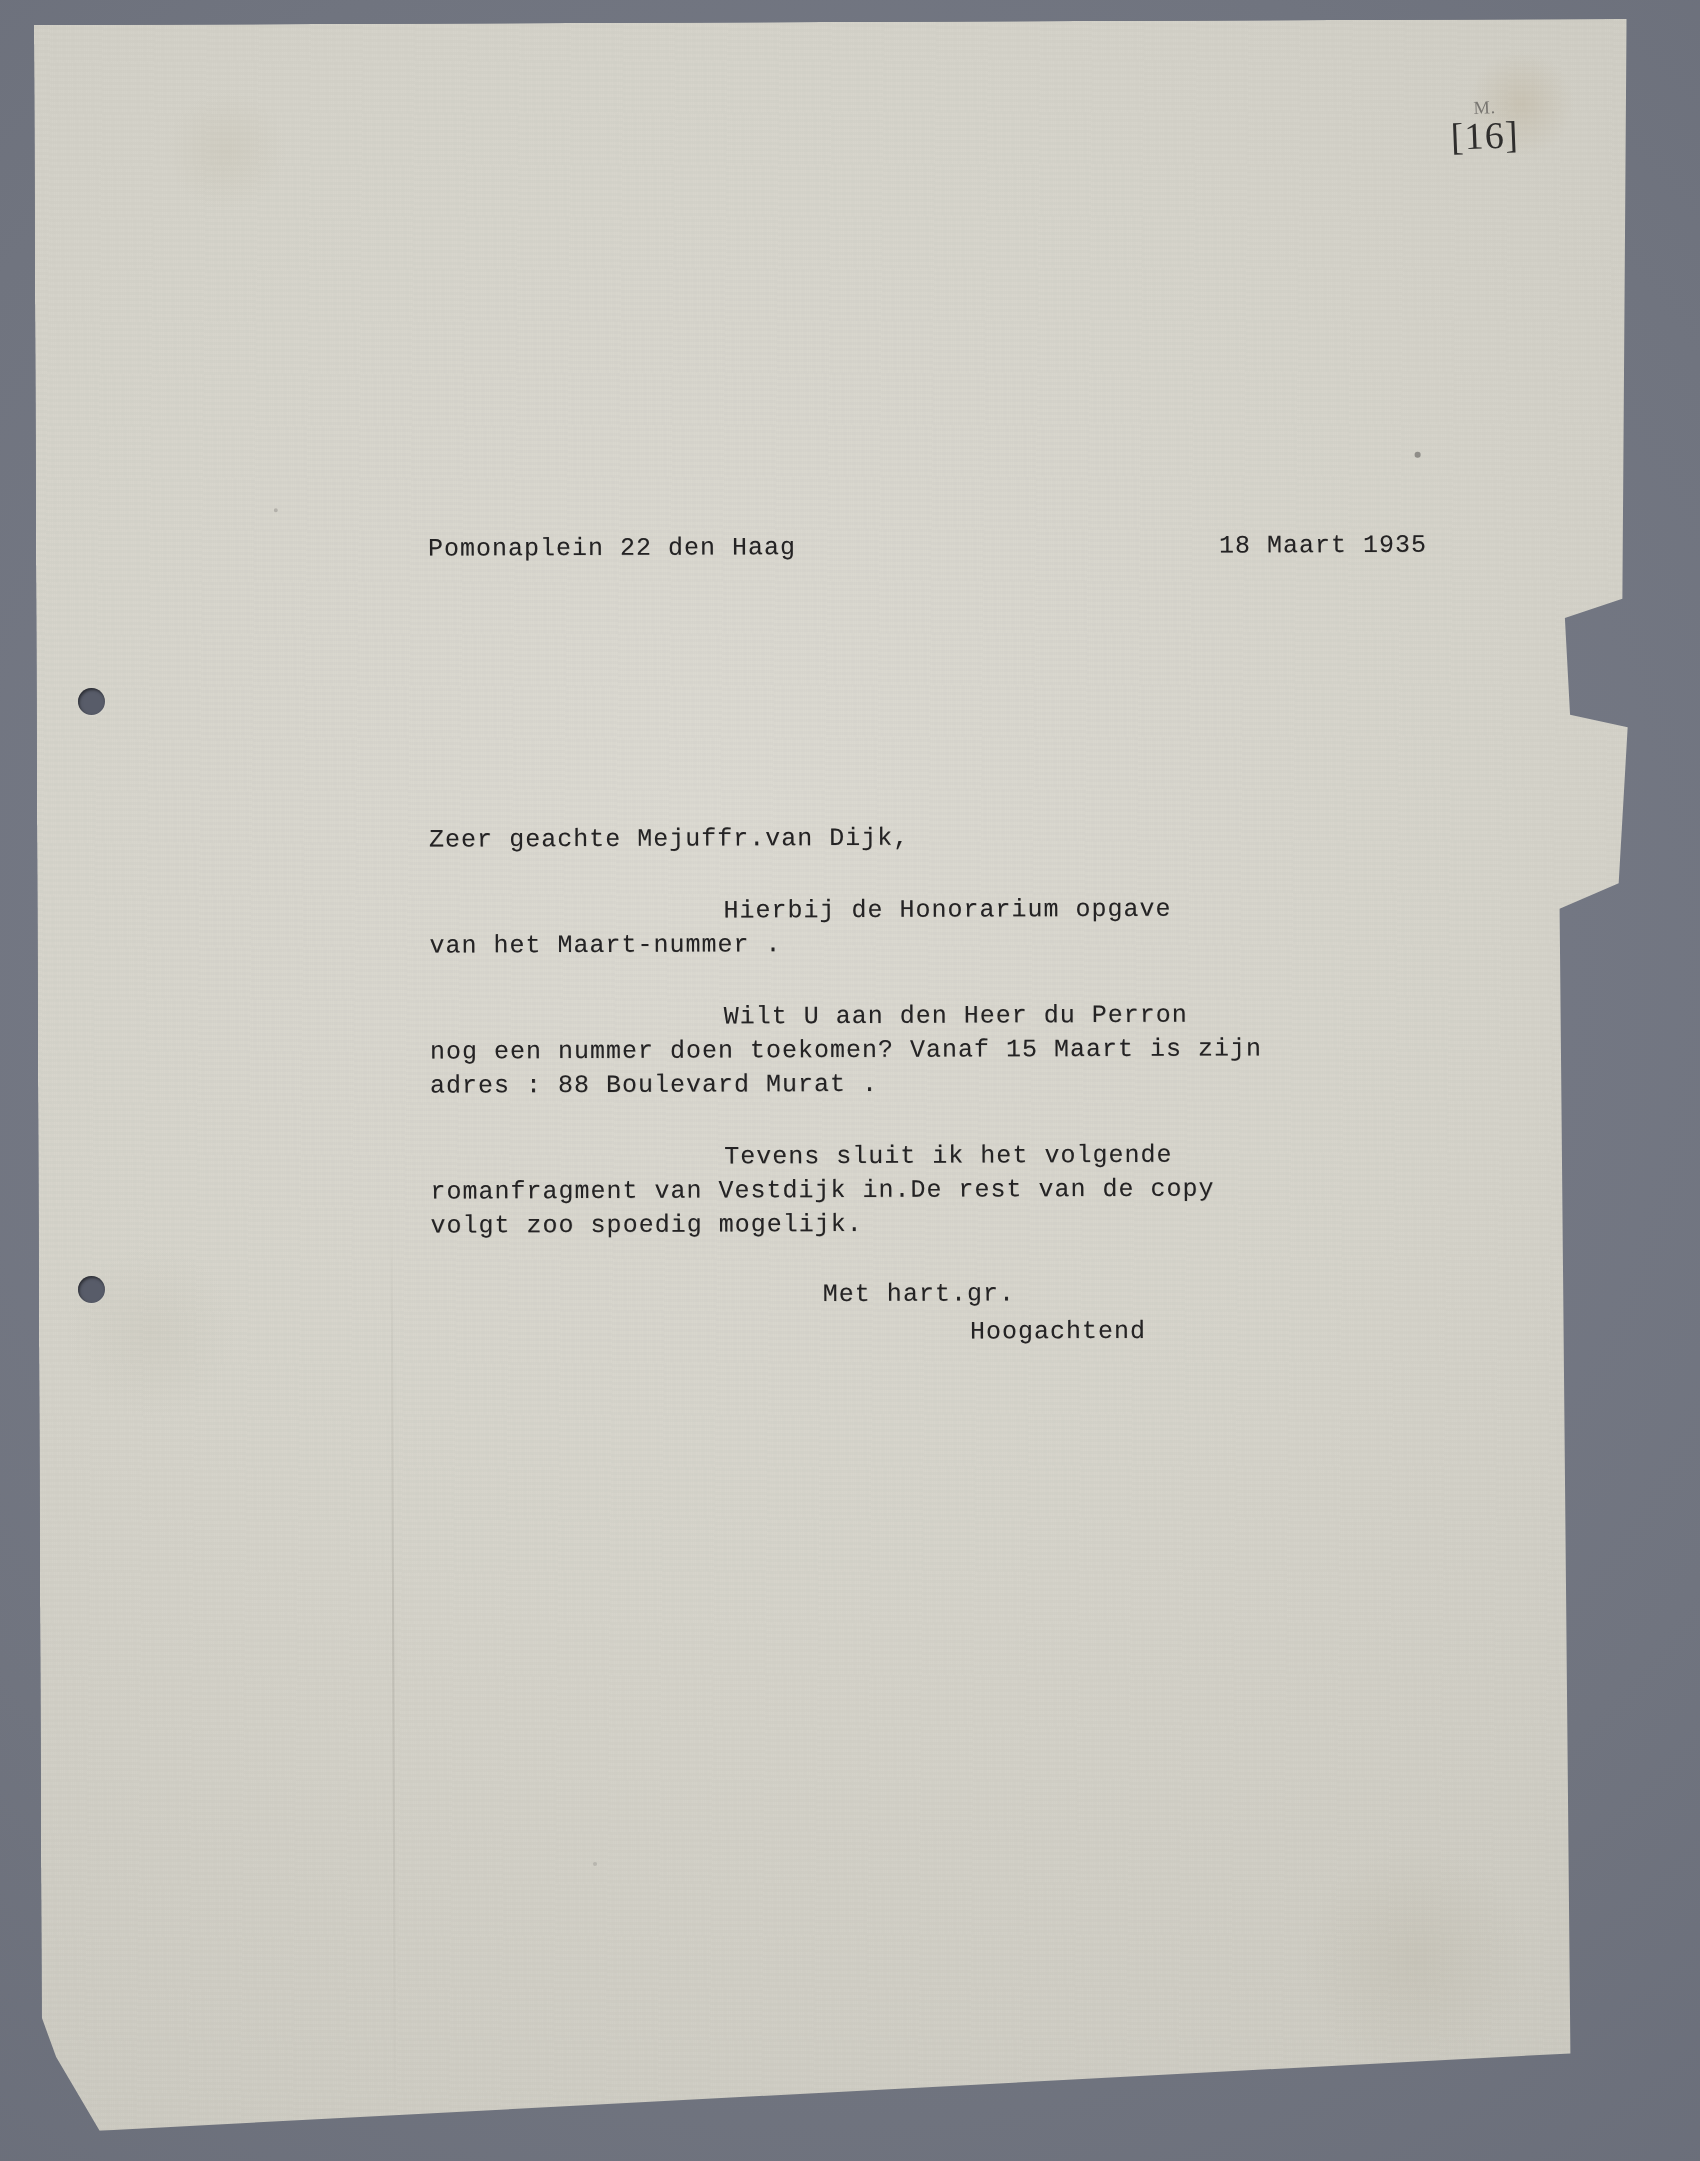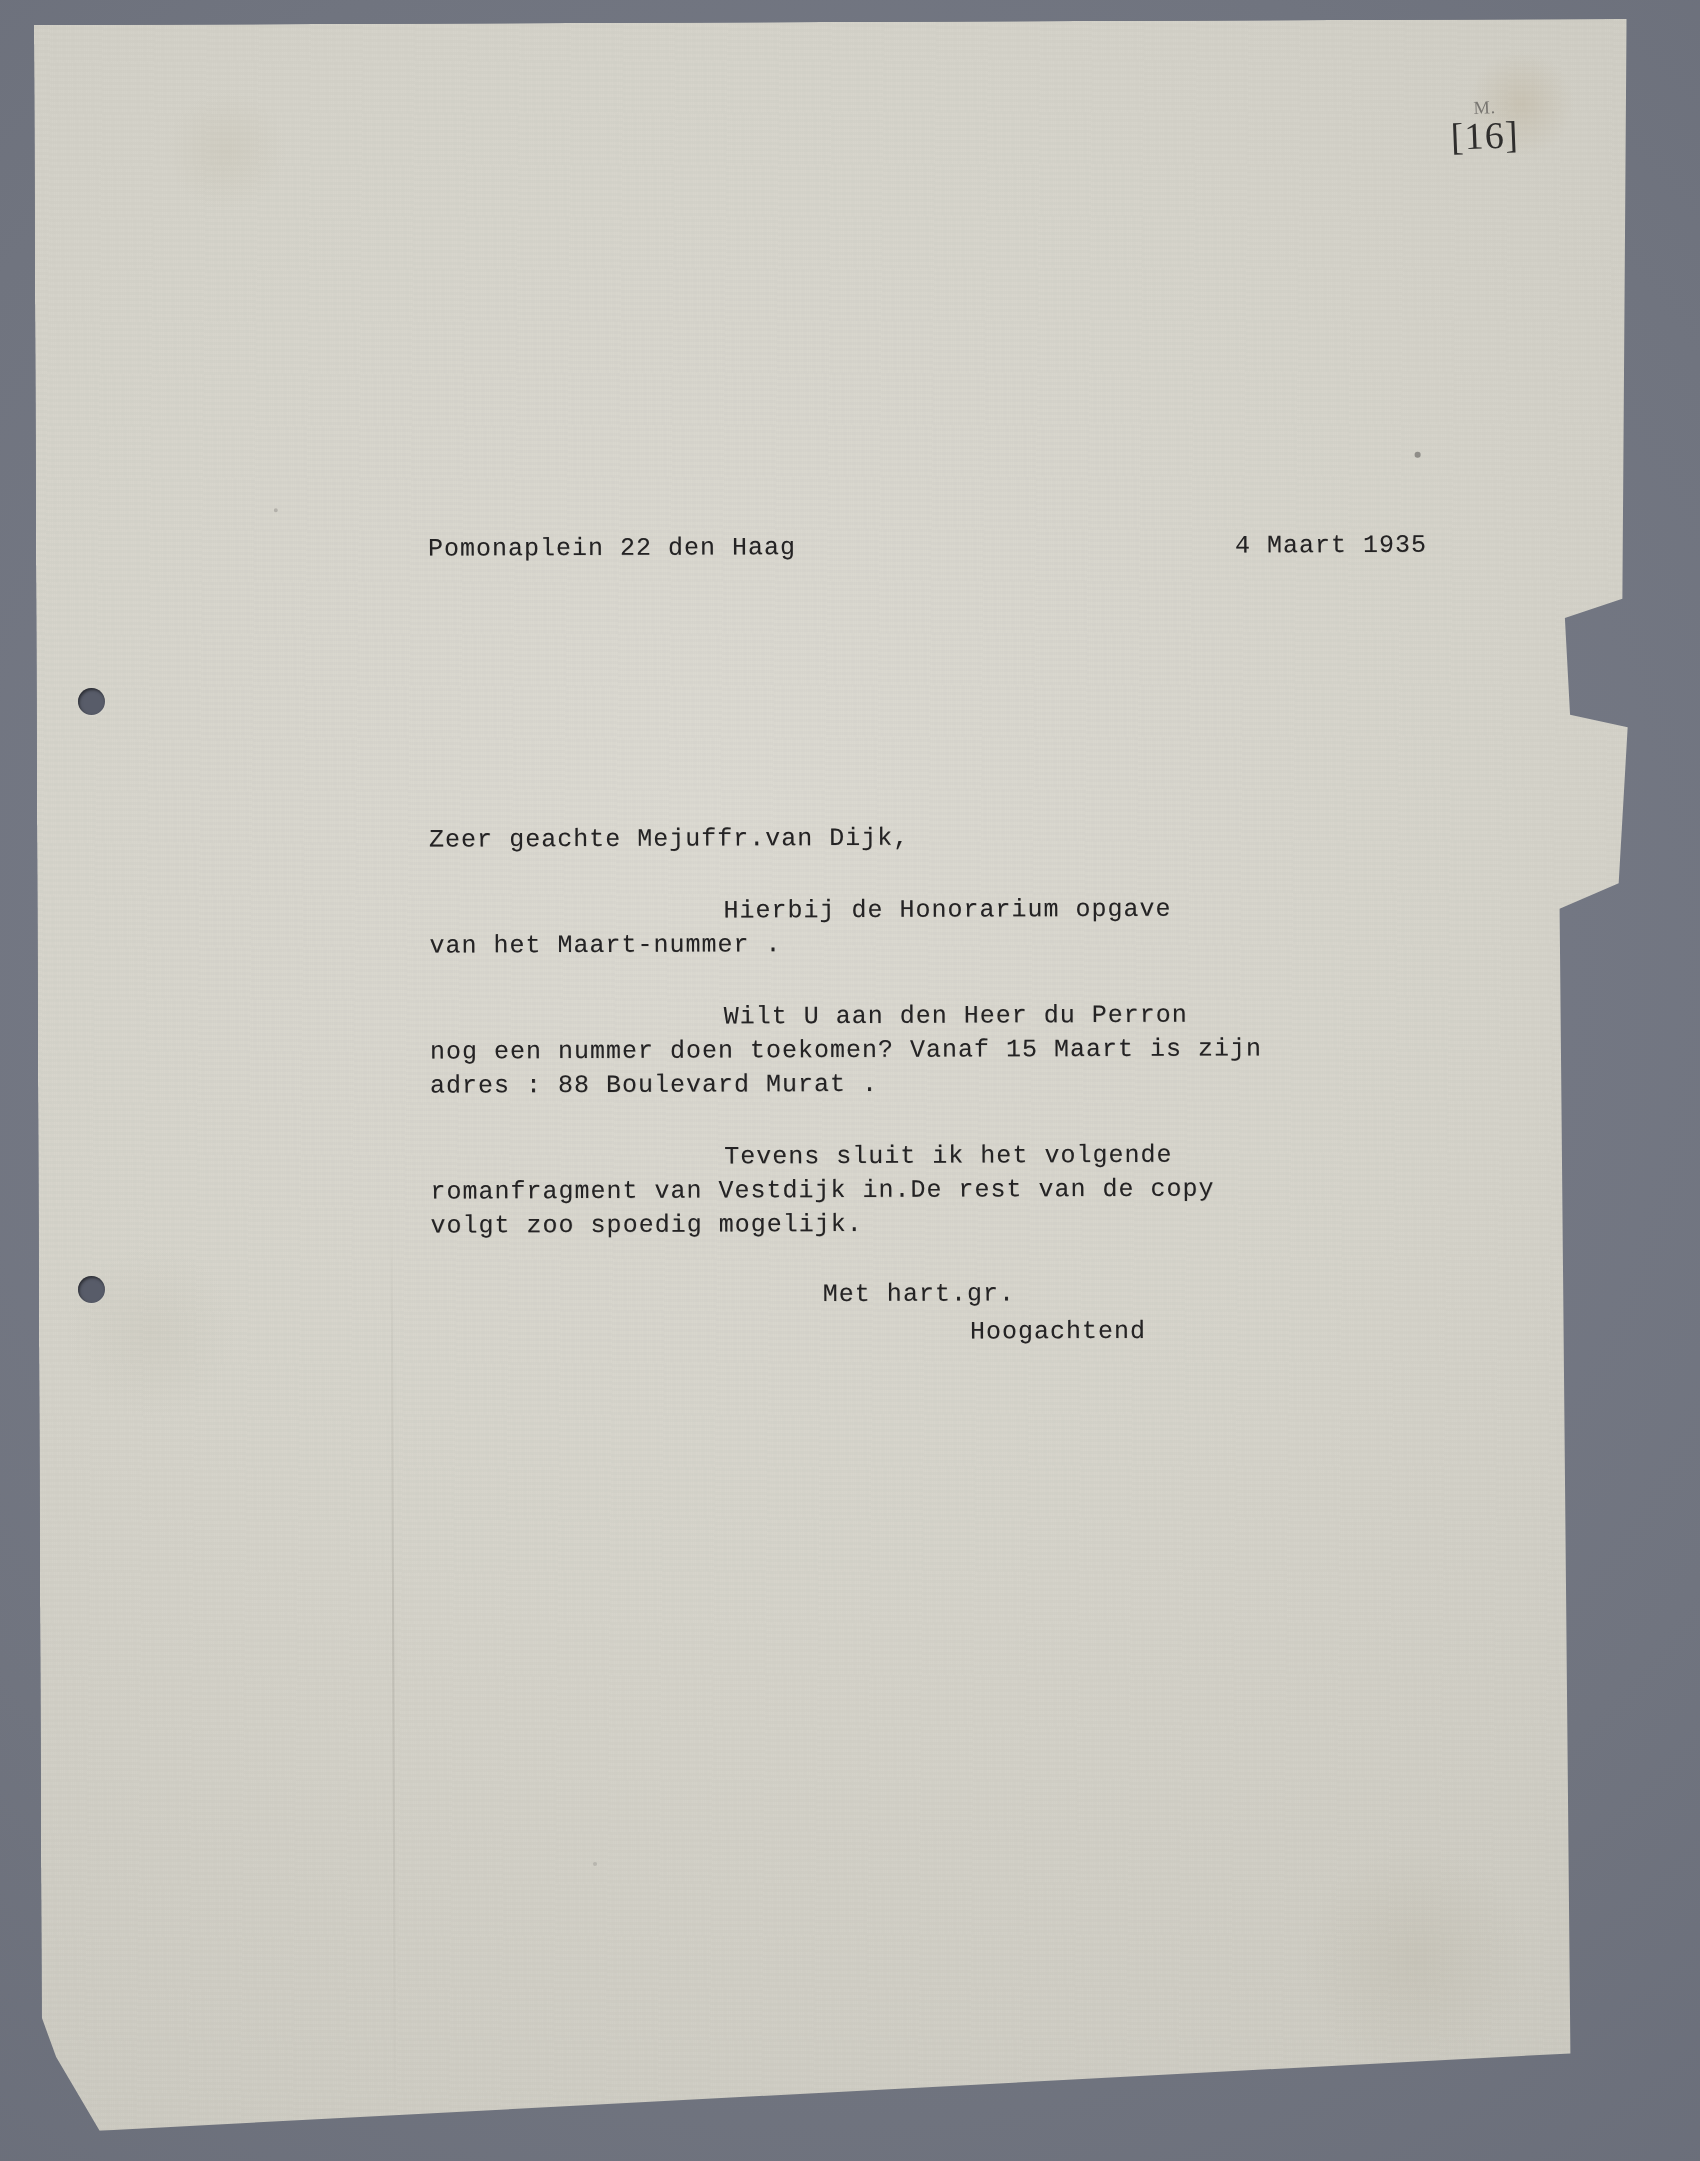--- a/index.html
+++ b/index.html
@@ -175,21 +175,21 @@
 
   <div id="annotation">
     <span class="anno-small">M.</span>
     <span class="anno-big">[16]</span>
   </div>
 
   <div id="letter">
 
     <div class="header-row">
       <span class="addr">Pomonaplein 22 den Haag</span>
-      <span class="date">4 Maart 1935</span>
+      <span class="date">18 Maart 1935</span>
     </div>
 
     <div class="salutation">Zeer geachte Mejuffr.van Dijk,</div>
 
     <div class="para"><span class="indent"></span><span>Hierbij de Honorarium opgave</span>
 <span>van het Maart-nummer .</span></div>
 
     <div class="para"><span class="indent"></span><span>Wilt U aan den Heer du Perron</span>
 <span>nog een nummer doen toekomen? Vanaf 15 Maart is zijn</span>
 <span>adres : 88 Boulevard Murat .</span></div>

